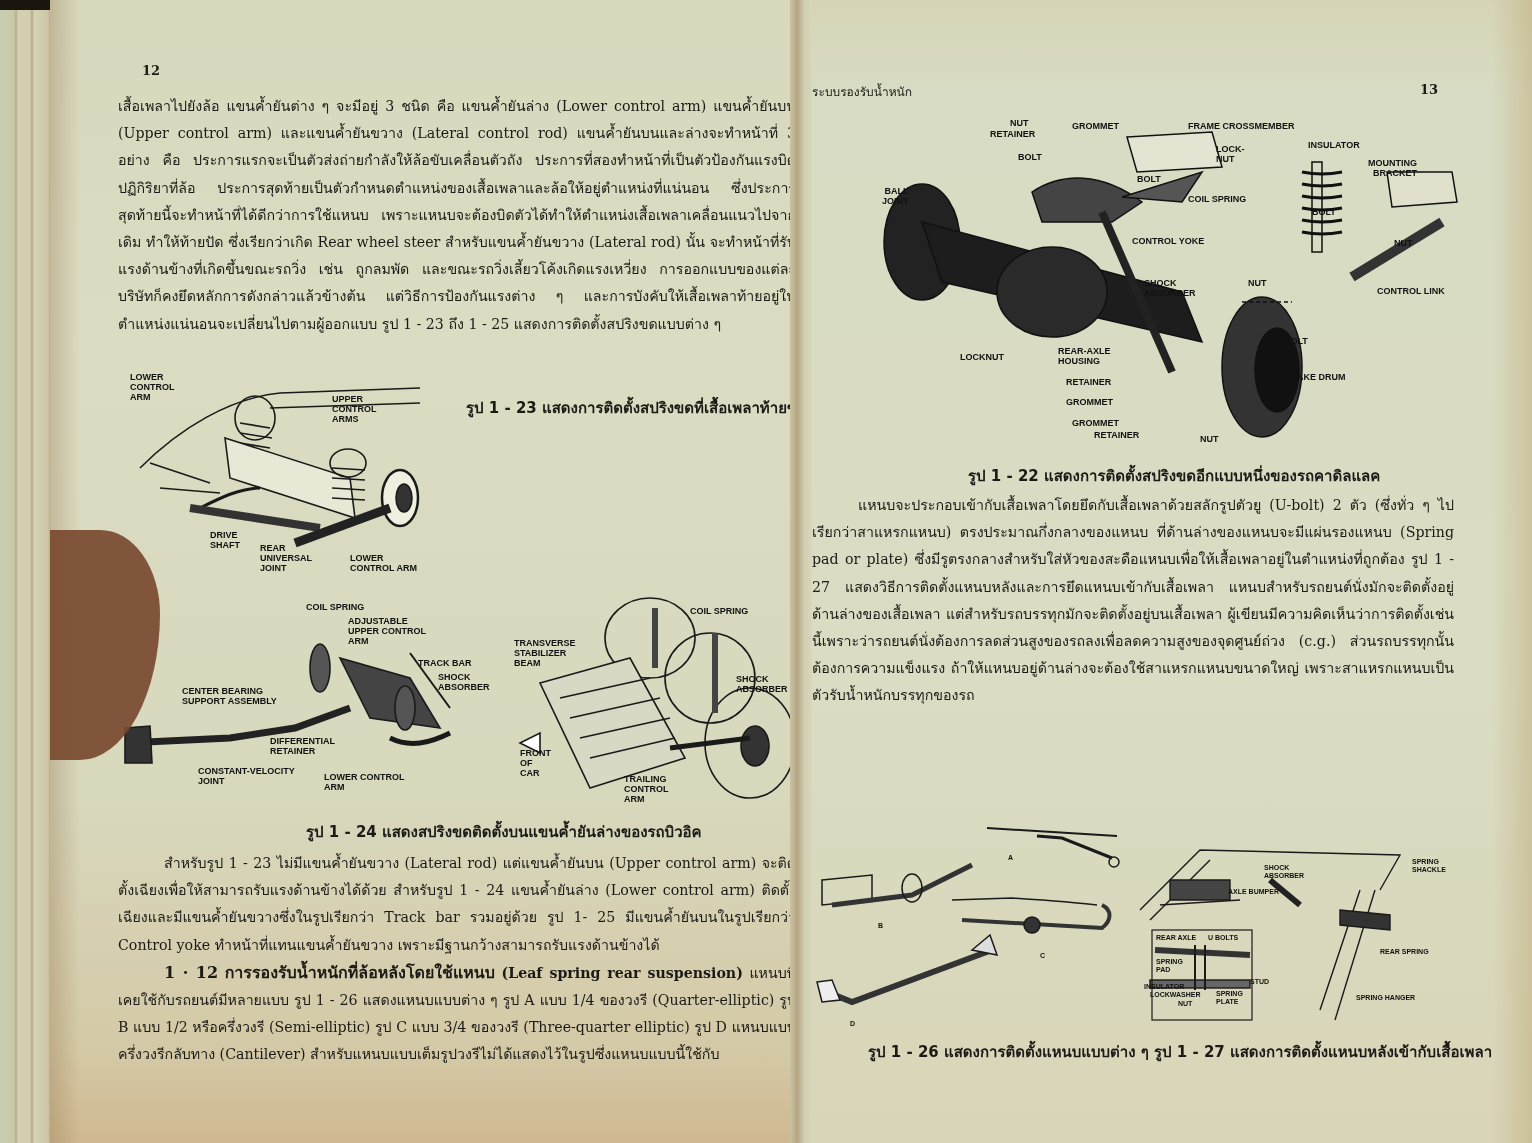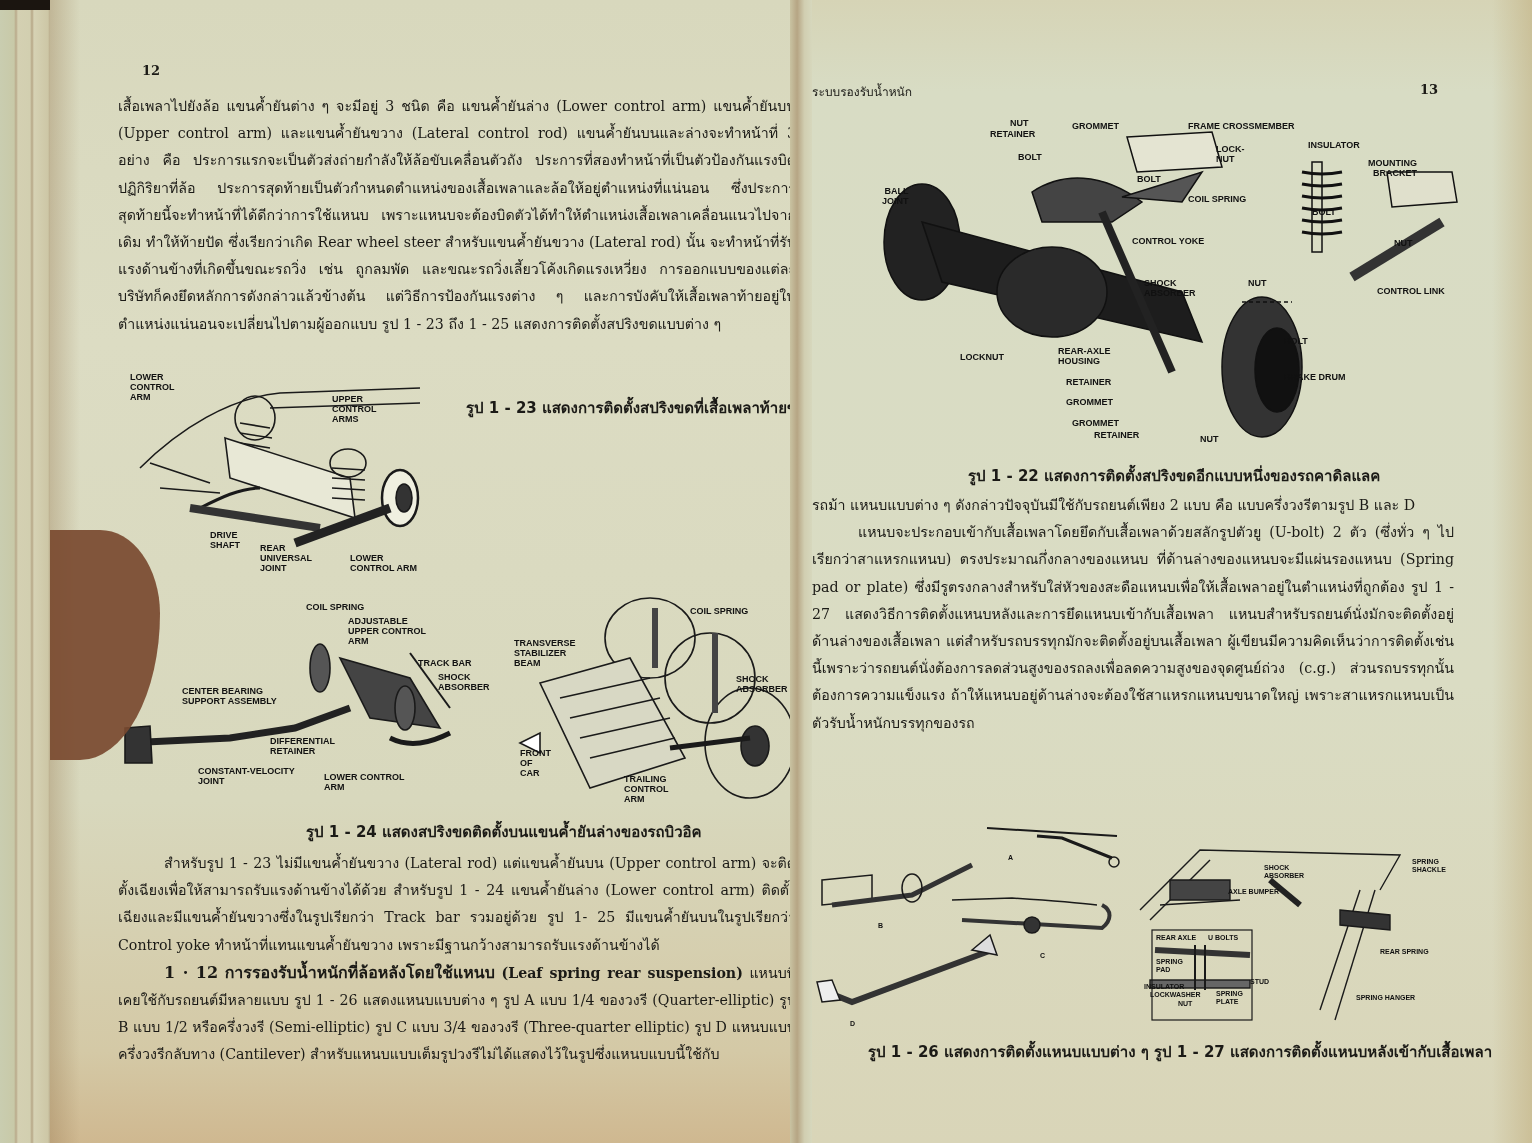--- a/index.html
+++ b/index.html
@@ -204,21 +204,20 @@
       <div class="lbl" style="left:184px;top:265px;">RETAINER</div>
       <div class="lbl" style="left:184px;top:285px;">GROMMET</div>
       <div class="lbl" style="left:402px;top:260px;">BRAKE DRUM</div>
       <div class="lbl" style="left:190px;top:306px;">GROMMET</div>
       <div class="lbl" style="left:212px;top:318px;">RETAINER</div>
       <div class="lbl" style="left:318px;top:322px;">NUT</div>
       <div class="caption" style="left:86px;top:352px;">รูป 1 - 22 แสดงการติดตั้งสปริงขดอีกแบบหนึ่งของรถคาดิลแลค</div>
     </div>
 
     <div class="body-text" style="left:0px;top:492px;width:642px;">
-      <p>รถม้า  แหนบแบบต่าง ๆ ดังกล่าวปัจจุบันมีใช้กับรถยนต์เพียง 2 แบบ คือ แบบครึ่งวงรีตามรูป B และ D</p>
       <p class="indent gap">แหนบจะประกอบเข้ากับเสื้อเพลาโดยยึดกับเสื้อเพลาด้วยสลักรูปตัวยู (U-bolt) 2 ตัว (ซึ่งทั่ว ๆ ไปเรียกว่าสาแหรกแหนบ) ตรงประมาณกึ่งกลางของแหนบ  ที่ด้านล่างของแหนบจะมีแผ่นรองแหนบ (Spring pad or plate) ซึ่งมีรูตรงกลางสำหรับใส่หัวของสะดือแหนบเพื่อให้เสื้อเพลาอยู่ในตำแหน่งที่ถูกต้อง  รูป 1 - 27 แสดงวิธีการติดตั้งแหนบหลังและการยึดแหนบเข้ากับเสื้อเพลา  แหนบสำหรับรถยนต์นั่งมักจะติดตั้งอยู่ด้านล่างของเสื้อเพลา  แต่สำหรับรถบรรทุกมักจะติดตั้งอยู่บนเสื้อเพลา  ผู้เขียนมีความคิดเห็นว่าการติดตั้งเช่นนี้เพราะว่ารถยนต์นั่งต้องการลดส่วนสูงของรถลงเพื่อลดความสูงของจุดศูนย์ถ่วง (c.g.) ส่วนรถบรรทุกนั้นต้องการความแข็งแรง  ถ้าให้แหนบอยู่ด้านล่างจะต้องใช้สาแหรกแหนบขนาดใหญ่  เพราะสาแหรกแหนบเป็นตัวรับน้ำหนักบรรทุกของรถ</p>
     </div>
 
     <div class="figure" style="left:0px;top:820px;width:320px;height:240px;">
       <svg width="320" height="210">
         <g fill="none" stroke="#1a1a1a" stroke-width="1.5">
           <path d="M175,8 L305,16" stroke-width="2"></path>
           <path d="M225,16 L250,18 L280,30 L300,38" stroke-width="3"></path>
           <circle cx="302" cy="42" r="5"></circle>
           <path d="M10,60 L60,55 L60,80 L10,85 Z"></path>

